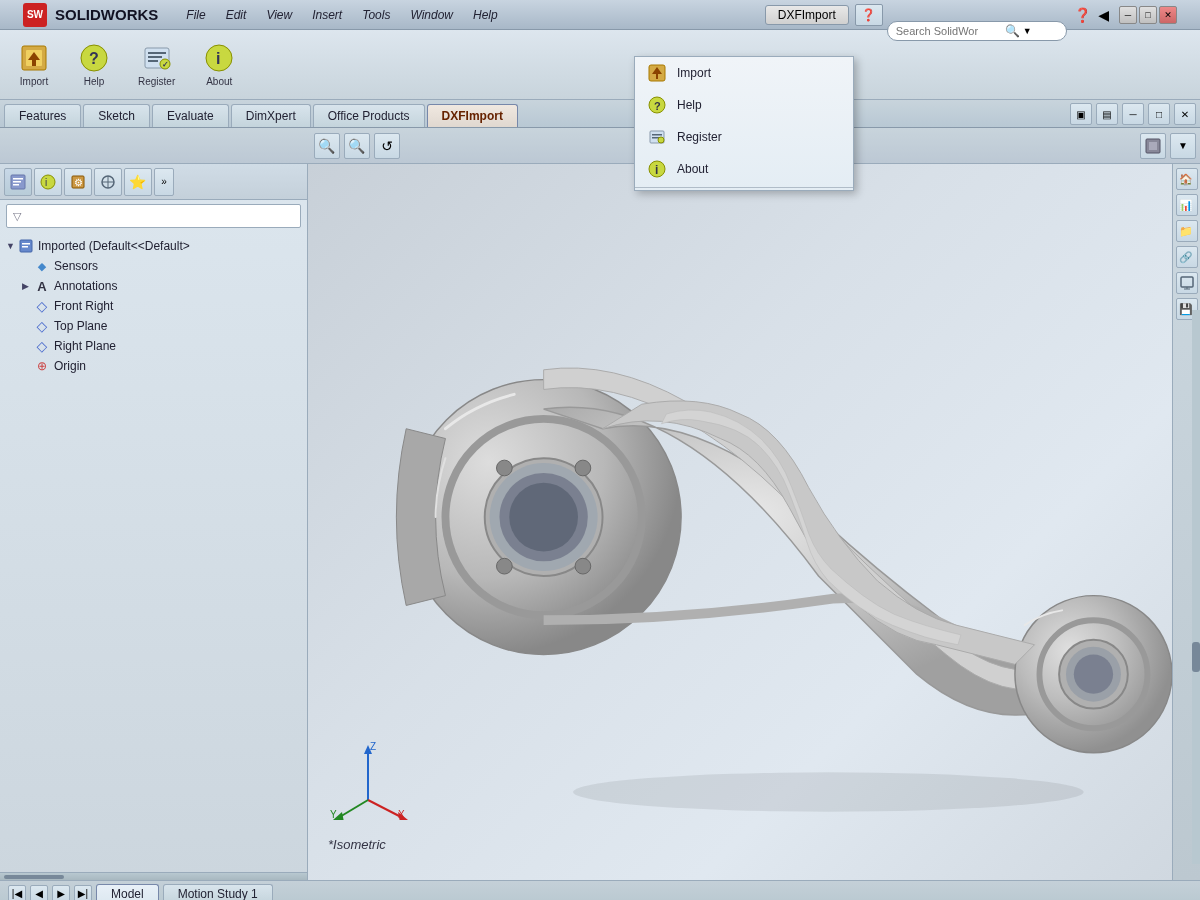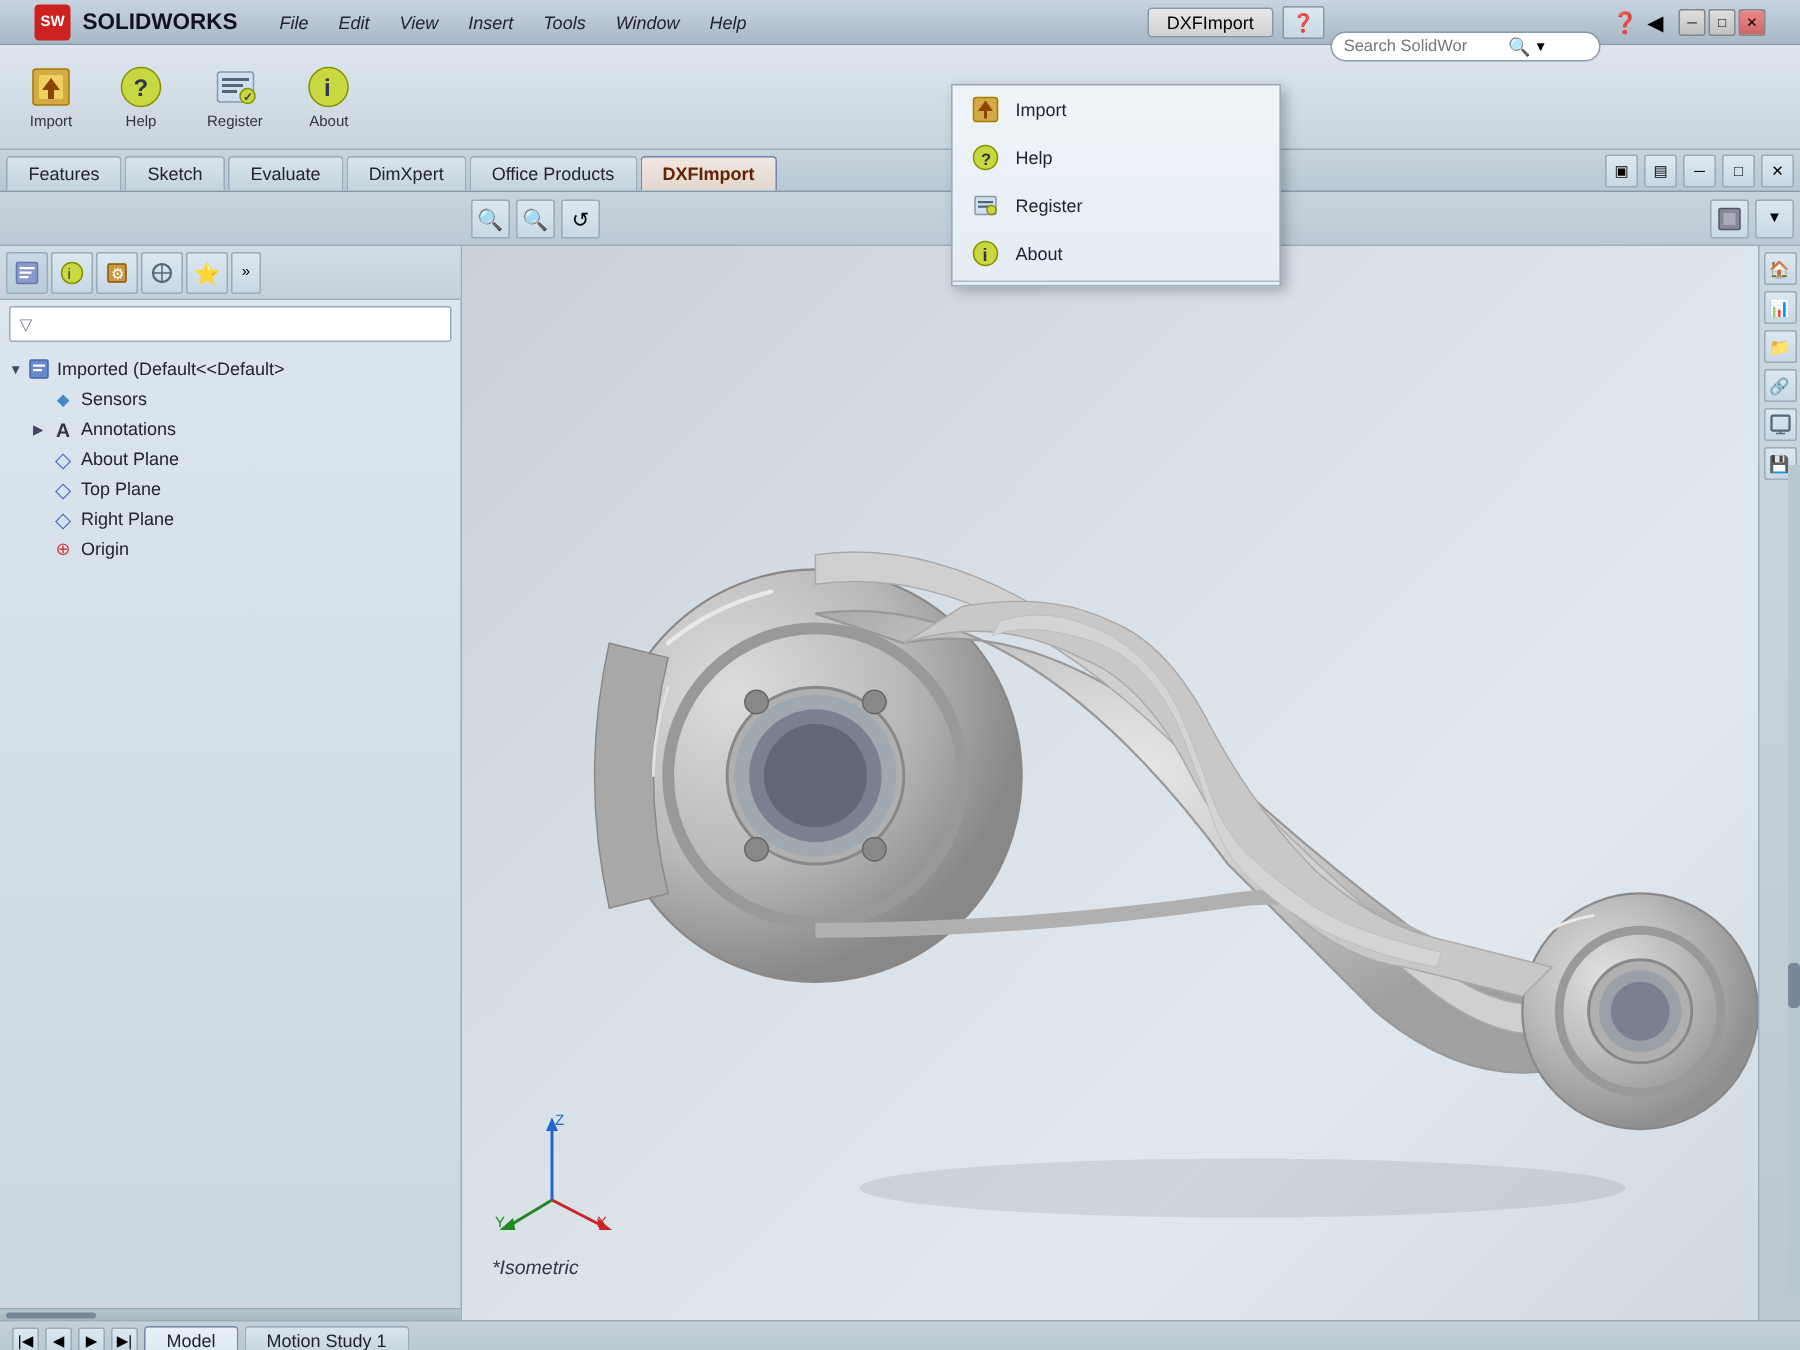--- a/index.html
+++ b/index.html
@@ -485,21 +485,21 @@
         <div class="expander" style="font-size:9px;">▶</div>
         <div class="icon" style="font-weight:bold;color:#334;font-size:13px;">A</div>
         <span class="label">Annotations</span>
       </div>
 
 
       <div class="tree-item">
         <div class="indent"></div>
         <div class="expander"></div>
         <div class="icon" style="color:#4466cc;font-size:14px;">◇</div>
-        <span class="label">About Plane</span>
+        <span class="label">Front Right</span>
       </div>
 
       <div class="tree-item">
         <div class="indent"></div>
         <div class="expander"></div>
         <div class="icon" style="color:#4466cc;font-size:14px;">◇</div>
         <span class="label">Top Plane</span>
       </div>
 
       <div class="tree-item">

